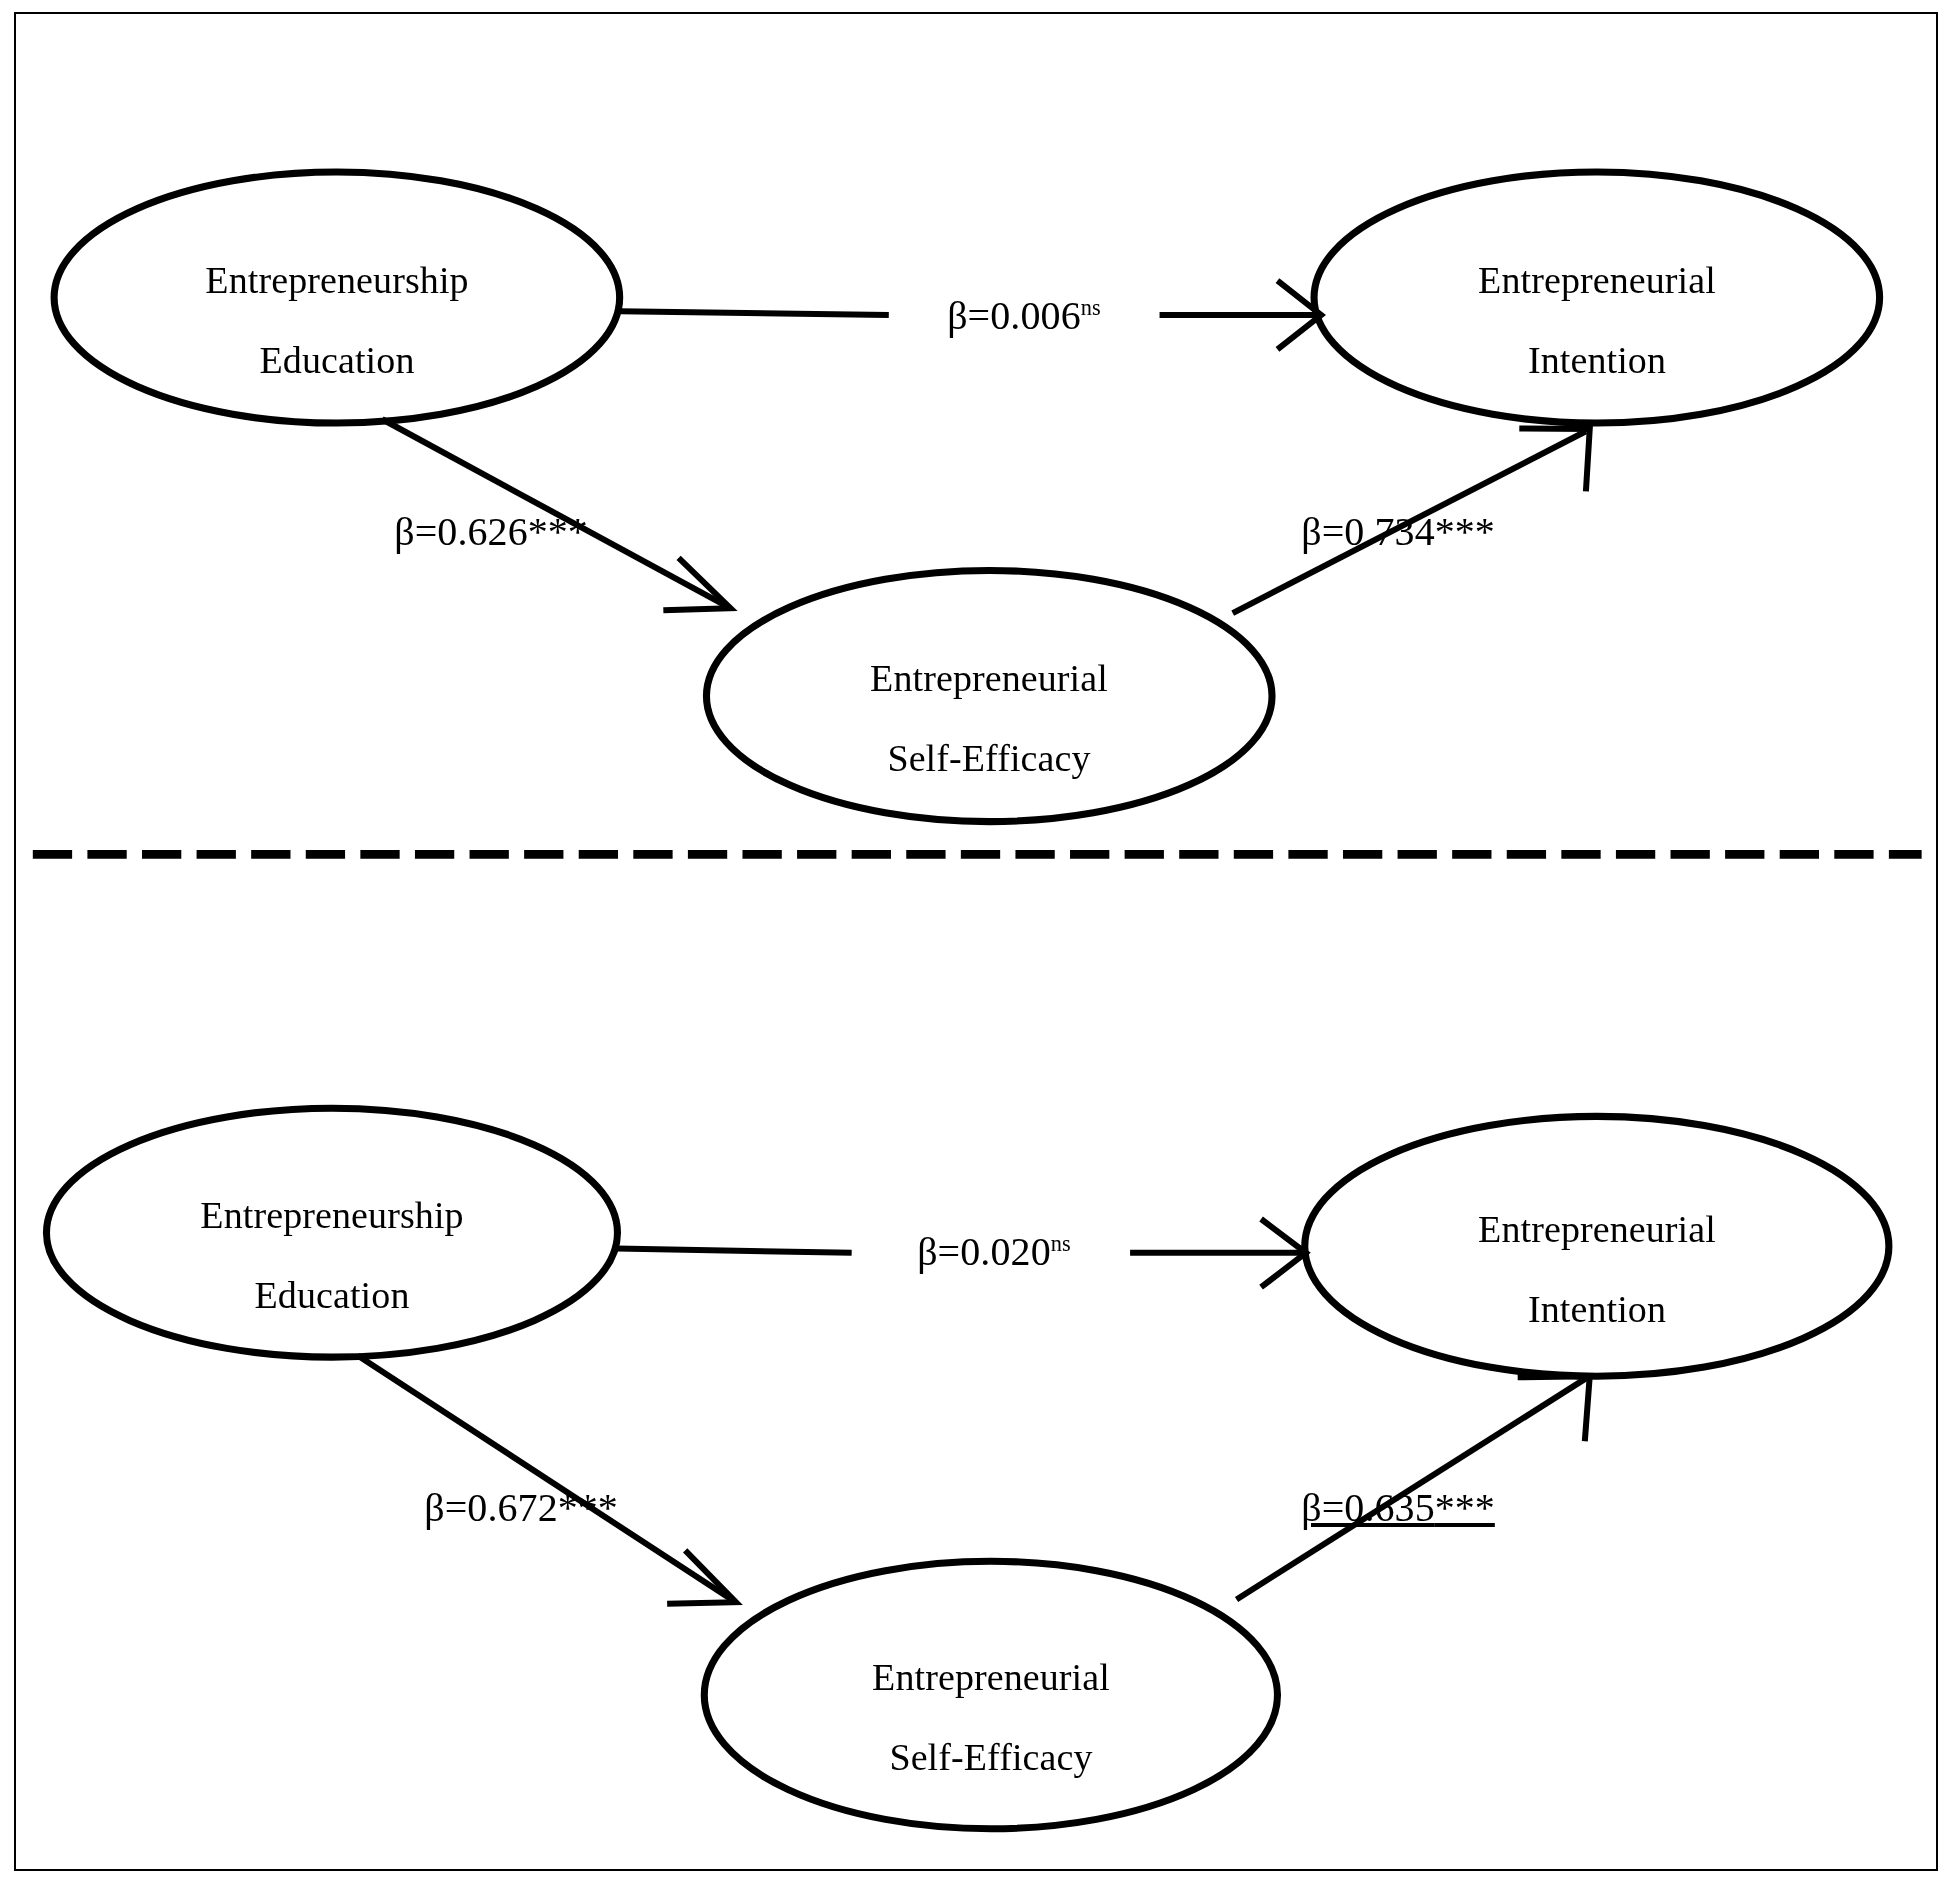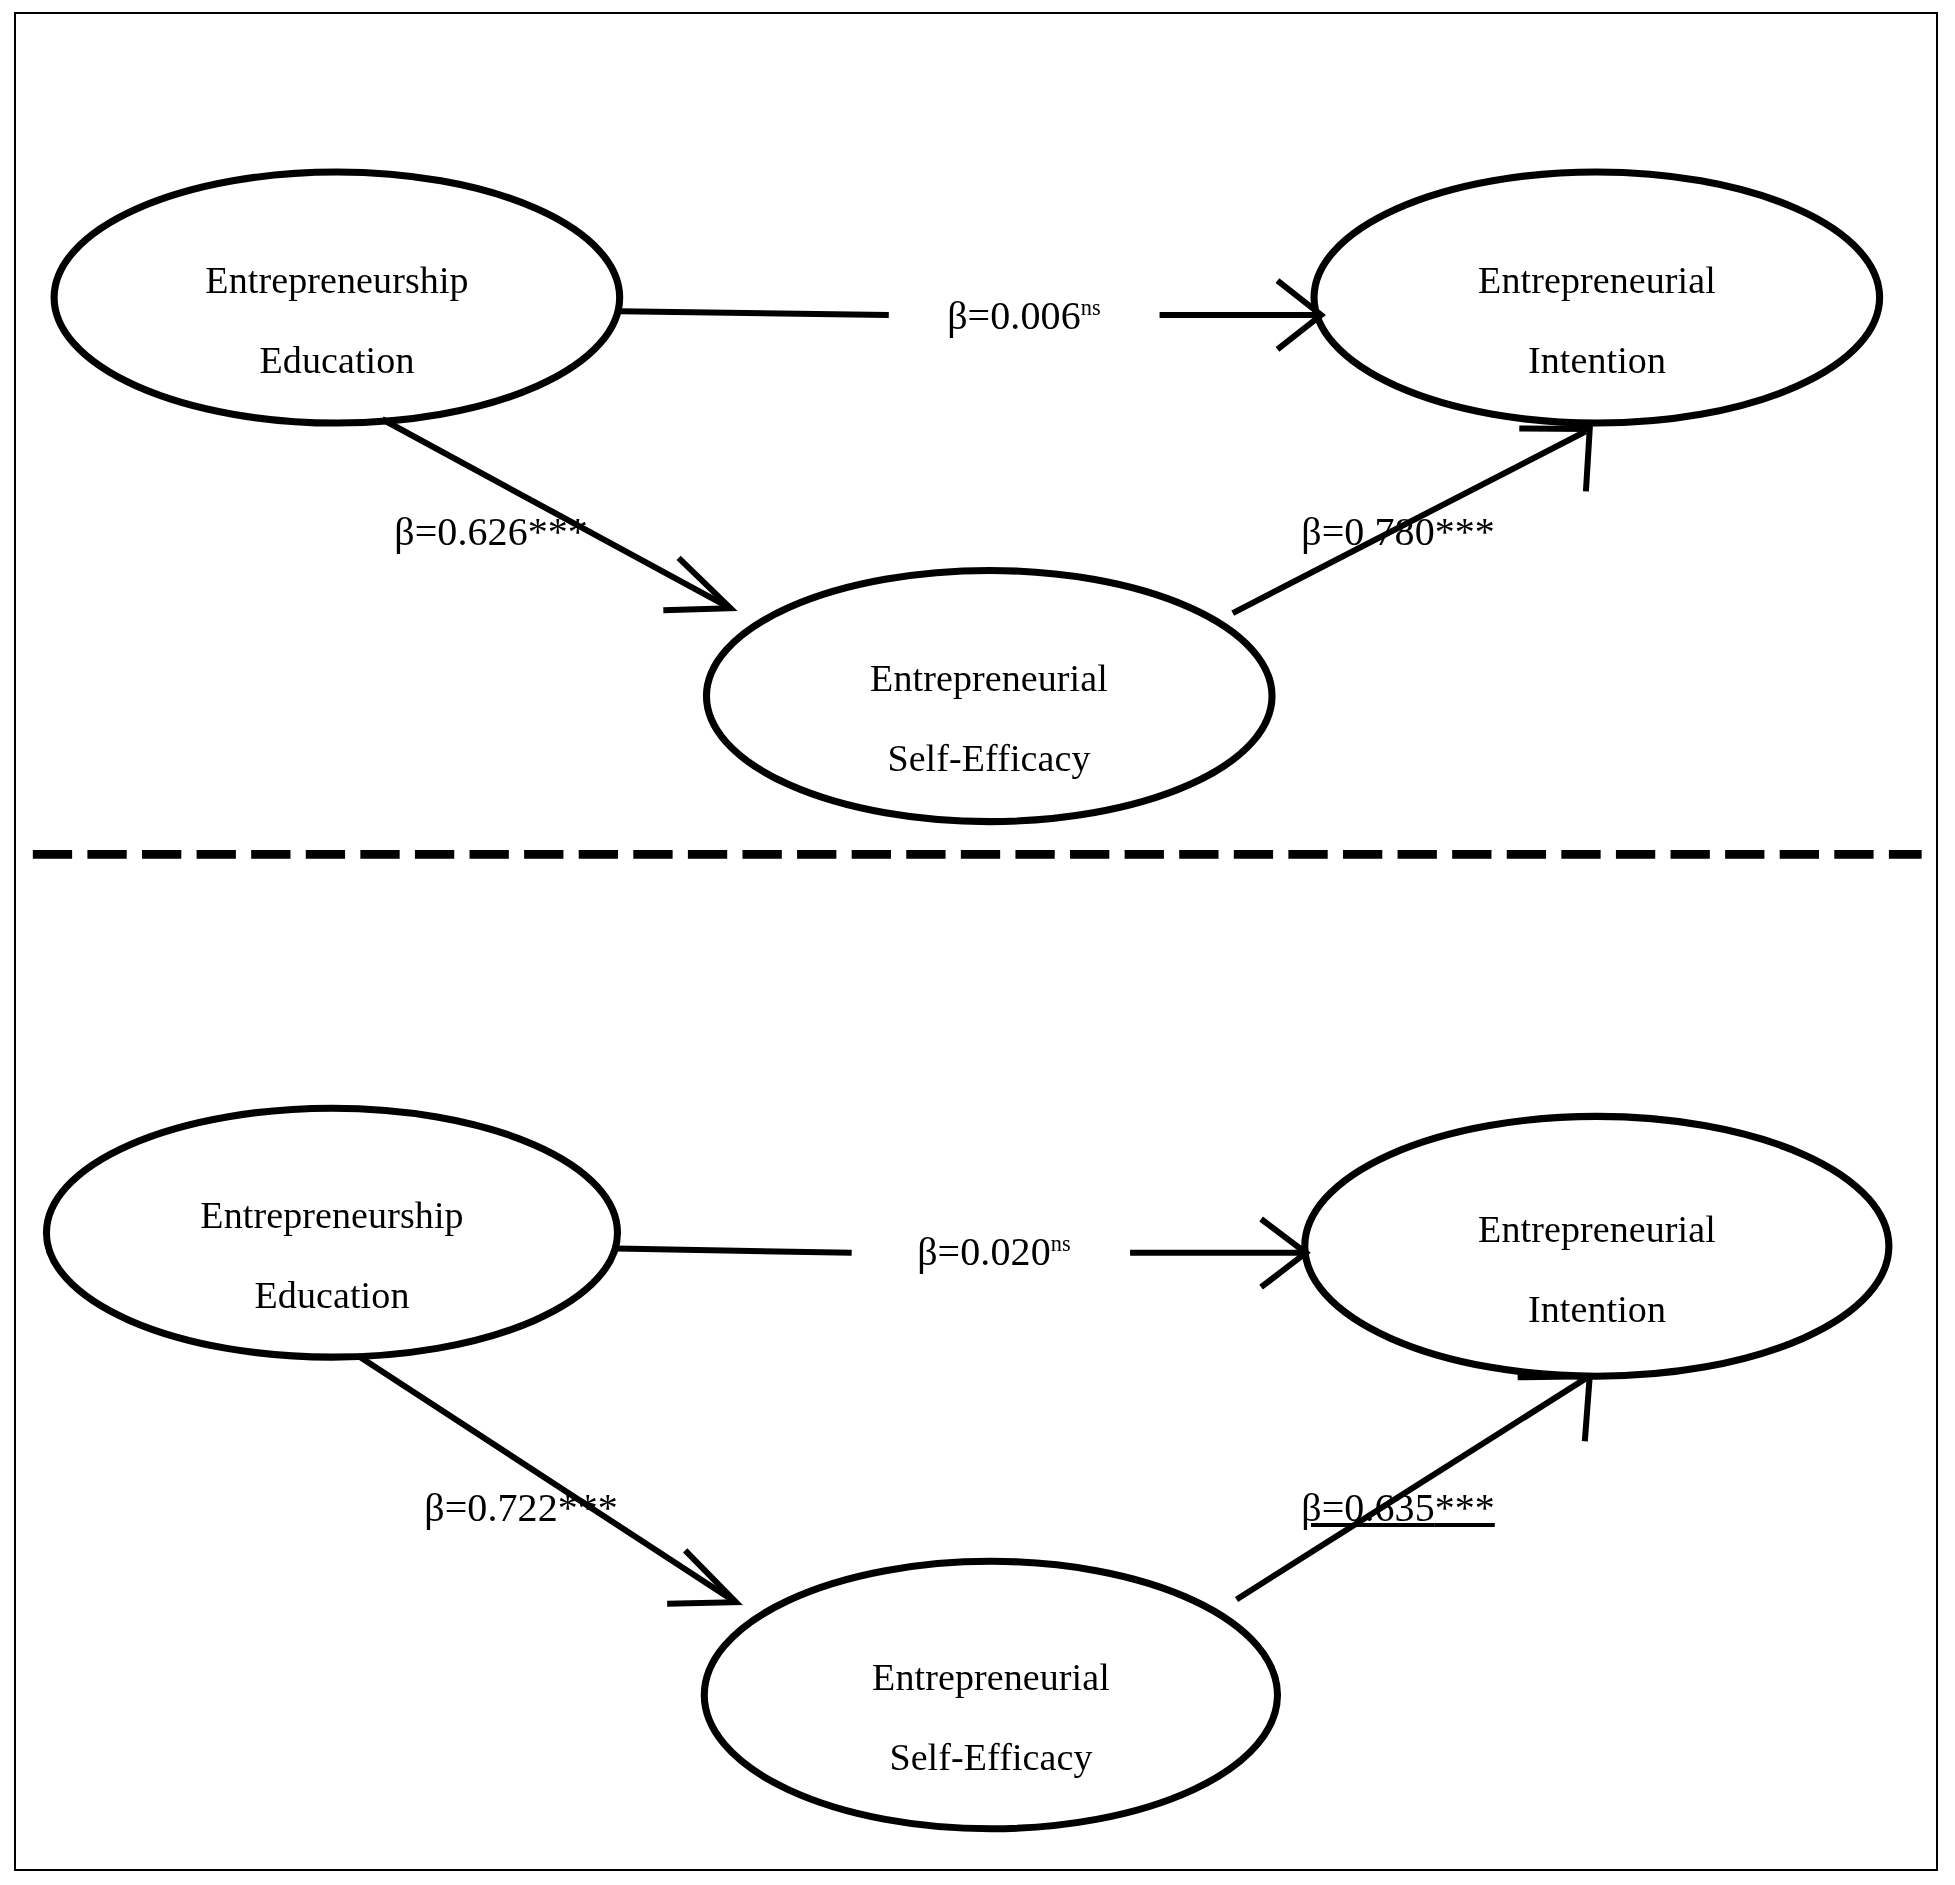--- a/index.html
+++ b/index.html
@@ -149,21 +149,21 @@
 
   <div class="edge-label" style="left:1024px; top:316px;">
     <span>β=0.006</span><sup>ns</sup>
   </div>
 
   <div class="edge-label" style="left:491px; top:532px;">
     <span>β=0.626</span><span class="stars">***</span>
   </div>
 
   <div class="edge-label" style="left:1398px; top:532px;">
-    <span>β=0.780</span><span class="stars">***</span>
+    <span>β=0.734</span><span class="stars">***</span>
   </div>
 
 
   <div class="node-label" style="left:332px; top:1233px;">
     <span class="line">Entrepreneurship</span>
     <span class="line">Education</span>
   </div>
 
   <div class="node-label" style="left:1597px; top:1247px;">
     <span class="line">Entrepreneurial</span>
@@ -173,21 +173,21 @@
   <div class="node-label" style="left:991px; top:1695px;">
     <span class="line">Entrepreneurial</span>
     <span class="line">Self-Efficacy</span>
   </div>
 
   <div class="edge-label" style="left:994px; top:1252px;">
     <span>β=0.020</span><sup>ns</sup>
   </div>
 
   <div class="edge-label" style="left:521px; top:1508px;">
-    <span>β=0.722</span><span class="stars">***</span>
+    <span>β=0.672</span><span class="stars">***</span>
   </div>
 
   <div class="edge-label" style="left:1398px; top:1508px;text-decoration:underline;">
     <span>β=0.635</span><span class="stars">***</span>
   </div>
 
 </div>
 
 
 </body></html>

